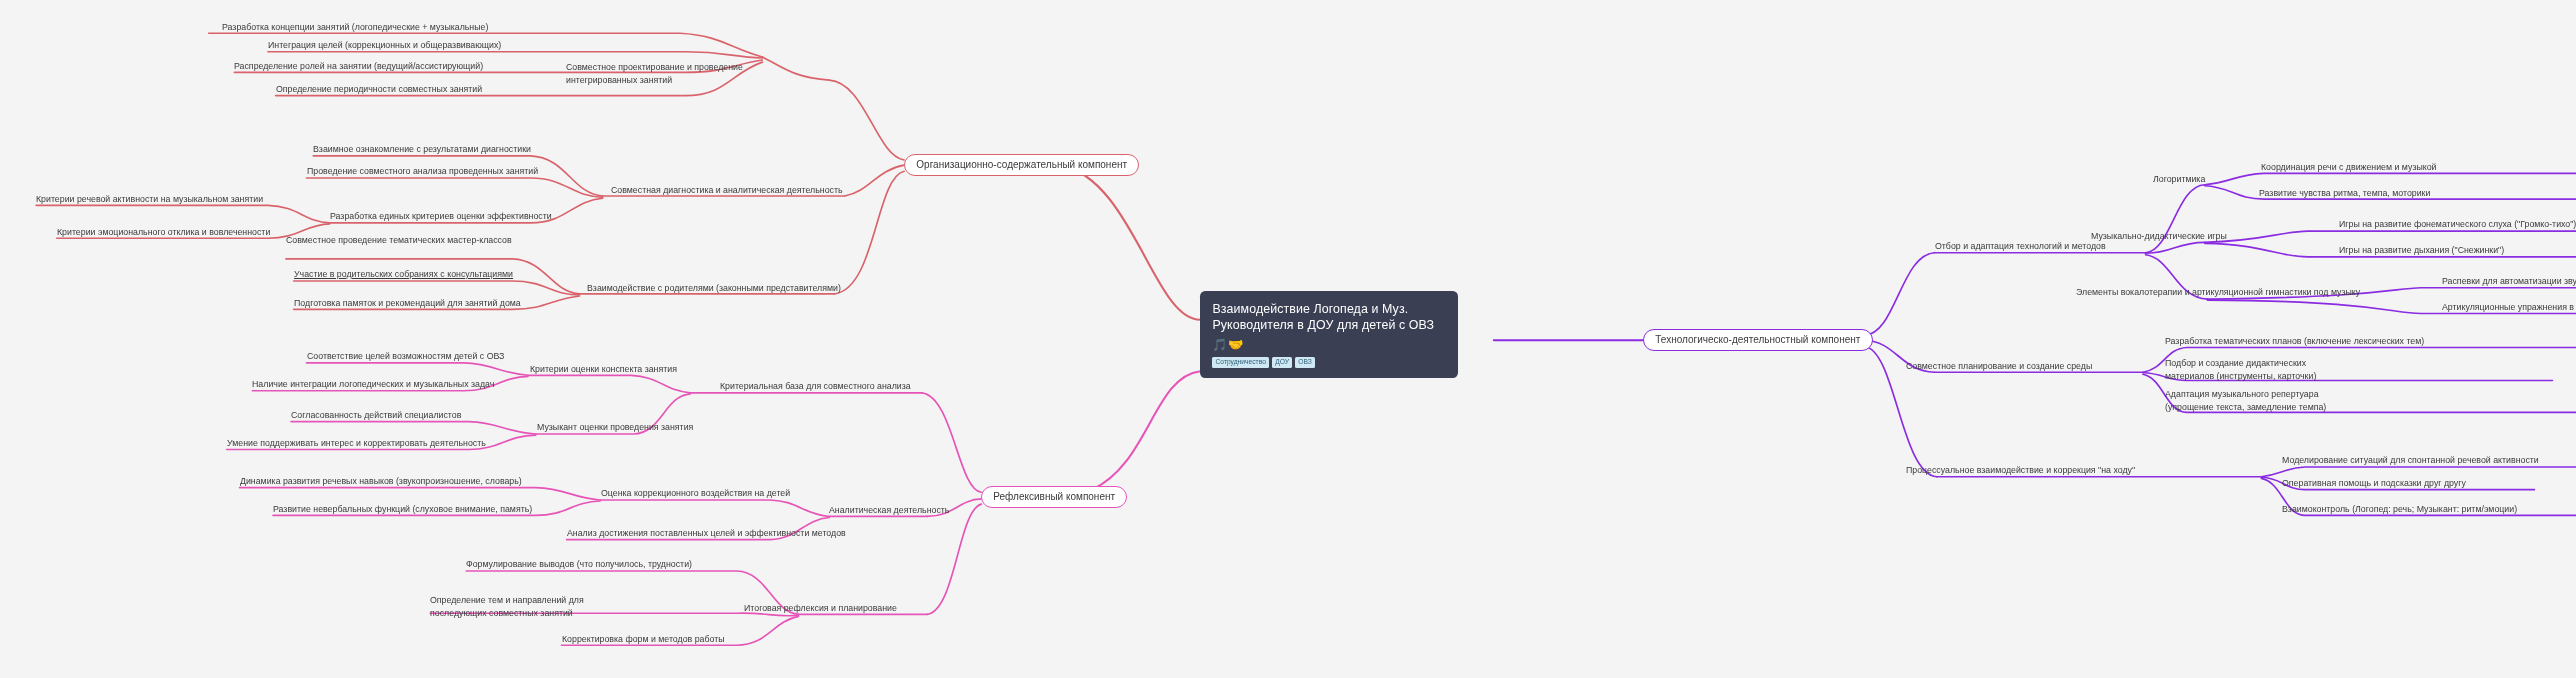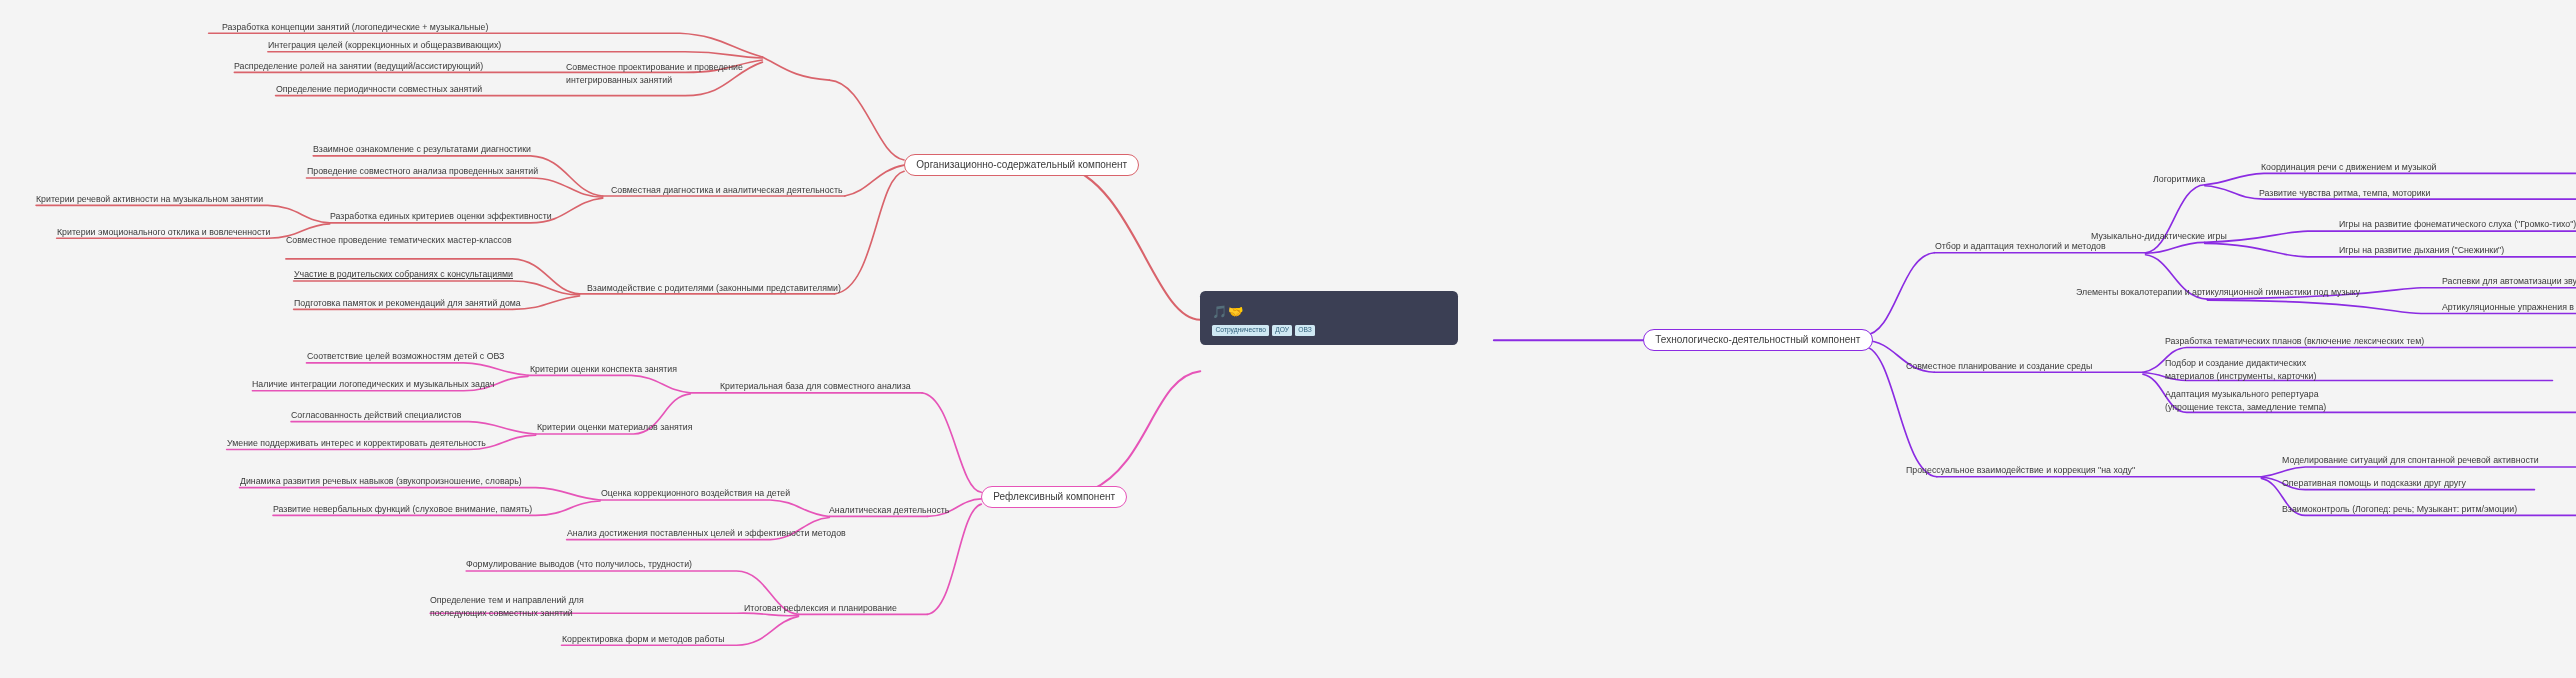--- a/index.html
+++ b/index.html
@@ -171,20 +171,21 @@
       <path d="M1165 972 C1110 974 1100 1000 1040 1000 L530 1000" stroke="#e654b8"></path>
 
       <path d="M1800 1192 L1550 1192" stroke="#e654b8"></path>
       <path d="M1550 1192 C1500 1188 1490 1110 1430 1108 L905 1108" stroke="#e654b8"></path>
       <path d="M1550 1194 C1500 1198 1490 1188 1430 1190 L835 1190" stroke="#e654b8"></path>
       <path d="M1550 1196 C1500 1206 1490 1252 1430 1252 L1090 1252" stroke="#e654b8"></path>
     </g>
   </svg>
 
   <div class="node root" style="left:1200px; top:291px;">
+    <div class="root-title">Взаимодействие Логопеда и Муз. Руководителя в ДОУ для детей с ОВЗ</div>
     <div class="root-emoji">🎵🤝</div>
     <div class="root-tags">
       <span class="tag">Сотрудничество</span>
       <span class="tag">ДОУ</span>
       <span class="tag">ОВЗ</span>
     </div>
   </div>
 
   <div class="node pill c-red" style="left:904px; top:154px;">Организационно-содержательный компонент</div>
 
@@ -240,21 +241,21 @@
   <div class="node txt" style="left:2282px; top:477px;">Оперативная помощь и подсказки друг другу</div>
   <div class="node txt" style="left:2282px; top:503px;">Взаимоконтроль (Логопед: речь; Музыкант: ритм/эмоции)</div>
 
   <div class="node txt" style="left:720px; top:380px;">Критериальная база для совместного анализа</div>
 
   <div class="node txt" style="left:829px; top:504px;">Аналитическая деятельность</div>
 
   <div class="node txt" style="left:744px; top:602px;">Итоговая рефлексия и планирование</div>
 
   <div class="node txt" style="left:530px; top:363px;">Критерии оценки конспекта занятия</div>
-  <div class="node txt" style="left:537px; top:421px;">Критерии оценки материалов занятия</div>
+  <div class="node txt" style="left:537px; top:421px;">Музыкант оценки проведения занятия</div>
 
   <div class="node txt" style="left:307px; top:350px;">Соответствие целей возможностям детей с ОВЗ</div>
   <div class="node txt" style="left:252px; top:378px;">Наличие интеграции логопедических и музыкальных задач</div>
 
   <div class="node txt" style="left:291px; top:409px;">Согласованность действий специалистов</div>
   <div class="node txt" style="left:227px; top:437px;">Умение поддерживать интерес и корректировать деятельность</div>
 
   <div class="node txt" style="left:601px; top:487px;">Оценка коррекционного воздействия на детей</div>
   <div class="node txt" style="left:240px; top:475px;">Динамика развития речевых навыков (звукопроизношение, словарь)</div>
   <div class="node txt" style="left:273px; top:503px;">Развитие невербальных функций (слуховое внимание, память)</div>

